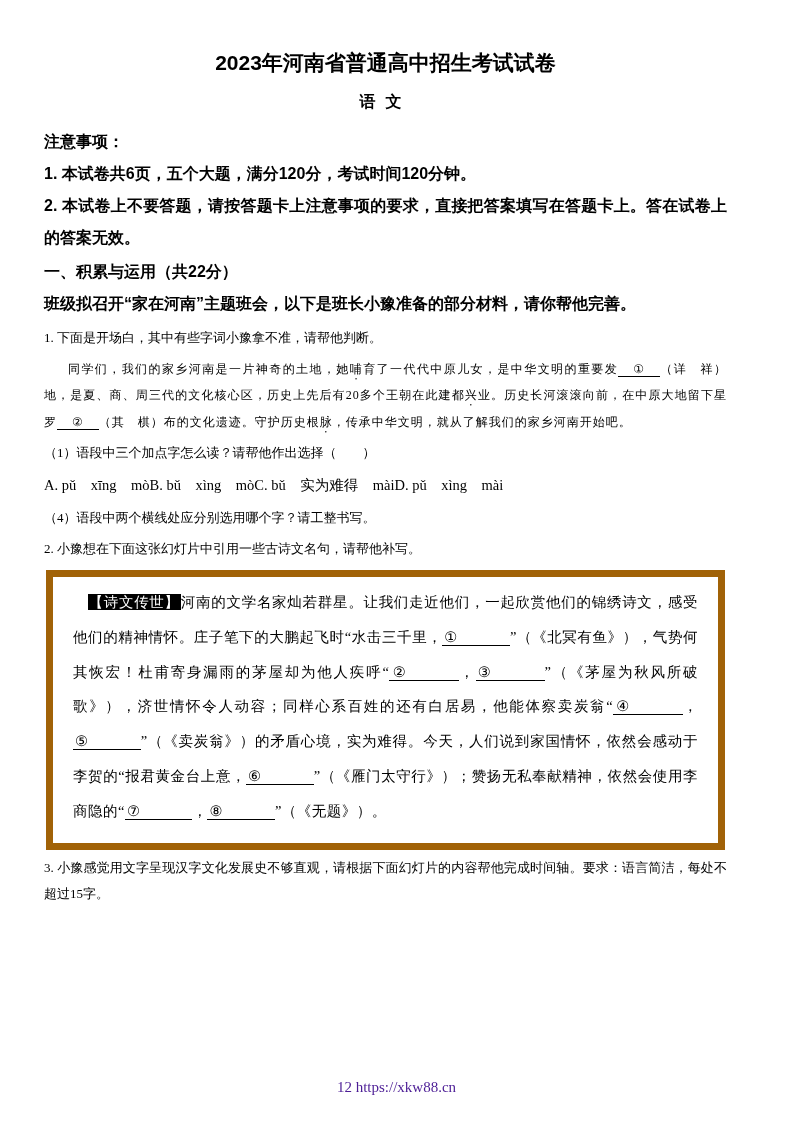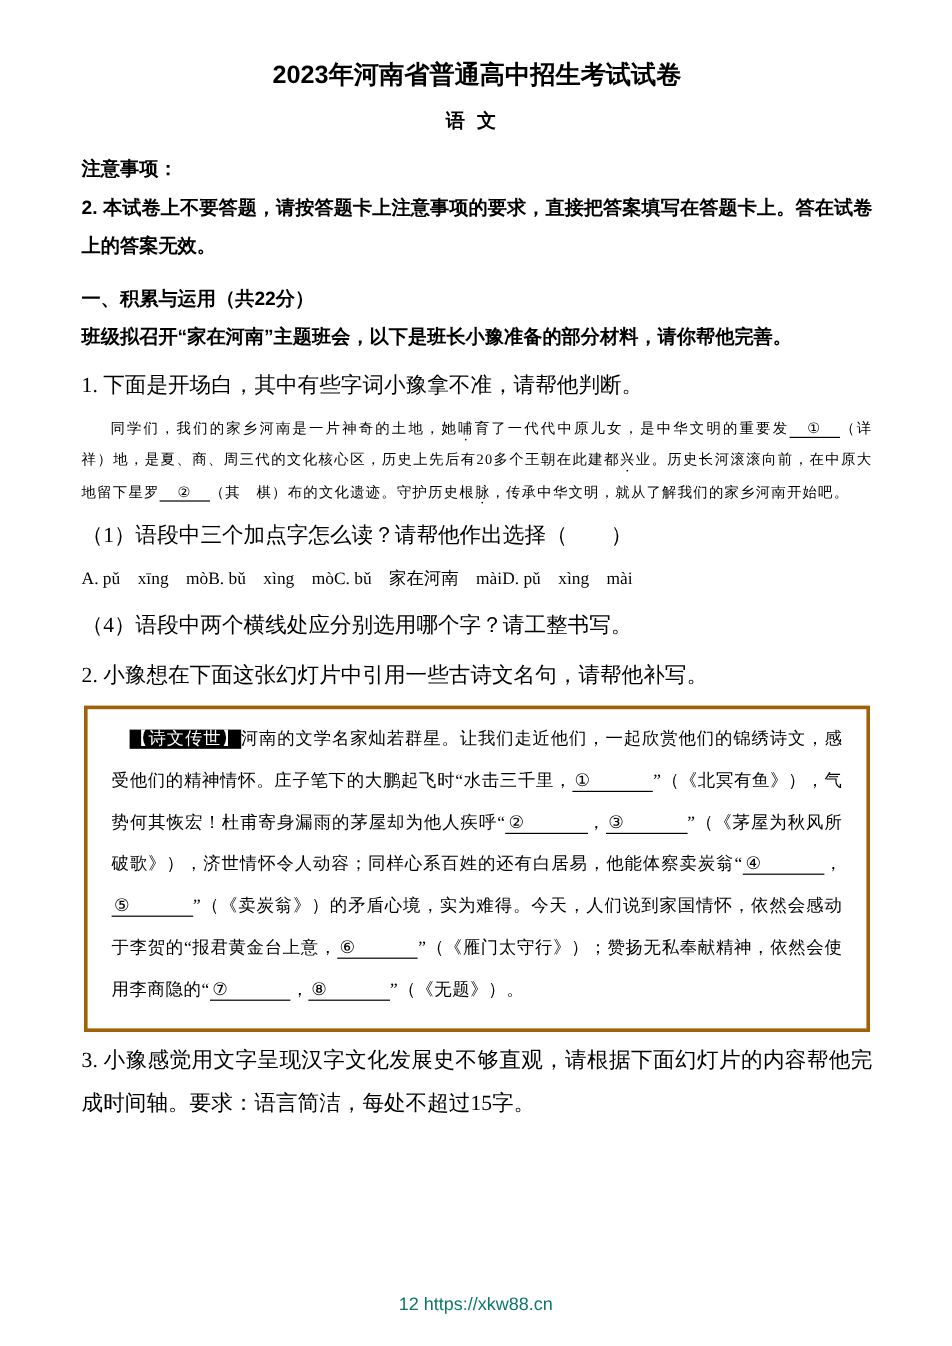--- a/index.html
+++ b/index.html
@@ -1,88 +1,89 @@
 <!DOCTYPE html>
 <html><head>
 <meta charset="utf-8">
 <style>
   * { box-sizing: border-box; }
   html, body { margin: 0; padding: 0; background: #ffffff; }
   .page {
     width: 793px; height: 1122px; position: relative; overflow: hidden;
-    padding: 46px 66px 0 68px; background: #ffffff; color: #000;
+    padding: 46px 66px 0 44px; background: #ffffff; color: #000;
     font-family: "Liberation Serif", "DejaVu Serif", serif;
   }
   .title {
     font-family: "Liberation Sans", "DejaVu Sans", sans-serif;
     font-size: 21px; font-weight: 700; text-align: center;
     margin: 2px 0 14px 0; line-height: 1.4;
   }
   .subject {
     font-family: "Liberation Sans", "DejaVu Sans", sans-serif;
     font-size: 16px; font-weight: 700; text-align: center;
     letter-spacing: 10px; margin: 0 0 12px 0; line-height: 1.4;
   }
   .notice-h, .notice, .sec-h, .sec-intro {
     font-family: "Liberation Sans", "DejaVu Sans", sans-serif;
     font-size: 16px; font-weight: 700; line-height: 2.0;
     margin: 0; text-align: justify;
   }
-  .sec-h { margin-top: 12px; }
-  .stem { font-size: 18px; line-height: 2.0; margin: 5px 0; text-align: justify; }
+  .sec-h { margin-top: 2px; }
+  .stem { font-size: 13px; line-height: 2.0; margin: 5px 0; text-align: justify; }
   .passage {
     font-size: 12px; line-height: 2.2; margin: 2px 0;
     text-indent: 2em; text-align: justify; letter-spacing: 1px;
   }
   .options {
     display: flex; 
     font-size: 14.5px; line-height: 2.0; margin: 2px 0; padding-right: 2px;
   }
-  .box { border: 3px solid #a16207; margin: 8px 2px 4px 2px; padding: 8px 20px 14px 20px; }
+  .box { border: 7px solid #a16207; margin: 8px 2px 4px 2px; padding: 8px 20px 14px 20px; }
   .box-text {
     font-size: 14.5px; line-height: 2.4; margin: 0;
     text-indent: 1em; text-align: justify; letter-spacing: 0.5px;
   }
   .blank { border-bottom: 1px solid #000; padding: 0 15px; }
   .box .blank { padding: 0 52px 0 2px; }
   .box-label { background: #000000; color: #ffffff; padding: 0 1px; }
   .em-dot {
     -webkit-text-emphasis: filled dot; text-emphasis: filled dot;
     -webkit-text-emphasis-position: under; text-emphasis-position: under right;
   }
   .bold { font-weight: 700; }
   .box2 { padding-bottom: 10px; }
   .footer {
     position: absolute; left: 0; right: 0; bottom: 26px; text-align: center;
-    color: #0f766e; font-size: 15px;
-    font-family: Liberation Sans, sans-serif;
+    color: #4c1d95; font-size: 15px;
+    font-family: Liberation Serif, serif;
   }
 </style>
 </head>
 <body>
 
 <div class="page">
 
   <div class="title">2023年河南省普通高中招生考试试卷</div>
   <div class="subject">语文</div>
 
   <p class="notice-h">注意事项：</p>
+  <p class="notice">1. 本试卷共6页，五个大题，满分120分，考试时间120分钟。</p>
   <p class="notice">2. 本试卷上不要答题，请按答题卡上注意事项的要求，直接把答案填写在答题卡上。答在试卷上的答案无效。</p>
 
   <p class="sec-h">一、积累与运用（共22分）</p>
   <p class="sec-intro">班级拟召开“家在河南”主题班会，以下是班长小豫准备的部分材料，请你帮他完善。</p>
 
   <p class="stem">1. 下面是开场白，其中有些字词小豫拿不准，请帮他判断。</p>
   <p class="passage"><span class="run">同学们，我们的家乡河南是一片神奇的土地，她</span><span class="em-dot">哺</span><span class="run">育了一代代中原儿女，是中华文明的重要发</span><span class="blank">①</span><span class="run">（详　祥）地，是夏、商、周三代的文化核心区，历史上先后有20多个王朝在此建都</span><span class="em-dot">兴</span><span class="run">业。历史长河滚滚向前，在中原大地留下星罗</span><span class="blank">②</span><span class="run">（其　棋）布的文化遗迹。守护历史根</span><span class="em-dot">脉</span><span class="run">，传承中华文明，就从了解我们的家乡河南开始吧。</span></p>
 
   <p class="stem">（1）语段中三个加点字怎么读？请帮他作出选择（　　）</p>
   <div class="options">
     <span class="opt">A. pǔ　xīng　mò</span>
     <span class="opt">B. bǔ　xìng　mò</span>
-    <span class="opt">C. bǔ　家在河南　mài</span>
+    <span class="opt">C. bǔ　实为难得　mài</span>
     <span class="opt">D. pǔ　xìng　mài</span>
   </div>
   <p class="stem">（4）语段中两个横线处应分别选用哪个字？请工整书写。</p>
 
   <p class="stem">2. 小豫想在下面这张幻灯片中引用一些古诗文名句，请帮他补写。</p>
   <div class="box">
     <p class="box-text"><span class="box-label">【诗文传世】</span><span class="run">河南的文学名家灿若群星。让我们走近他们，一起欣赏他们的锦绣诗文，感受他们的精神情怀。庄子笔下的大鹏起飞时“水击三千里，</span><span class="blank">①</span><span class="run">”（《北冥有鱼》），气势何其恢宏！杜甫寄身漏雨的茅屋却为他人疾呼“</span><span class="blank">②</span><span class="run">，</span><span class="blank">③</span><span class="run">”（《茅屋为秋风所破歌》），济世情怀令人动容；同样心系百姓的还有白居易，他能体察卖炭翁“</span><span class="blank">④</span><span class="run">，</span><span class="blank">⑤</span><span class="run">”（《卖炭翁》）的矛盾心境，实为难得。今天，人们说到家国情怀，依然会感动于李贺的“报君黄金台上意，</span><span class="blank">⑥</span><span class="run">”（《雁门太守行》）；赞扬无私奉献精神，依然会使用李商隐的“</span><span class="blank">⑦</span><span class="run">，</span><span class="blank">⑧</span><span class="run">”（《无题》）。</span></p>
   </div>
 
   <p class="stem">3. 小豫感觉用文字呈现汉字文化发展史不够直观，请根据下面幻灯片的内容帮他完成时间轴。要求：语言简洁，每处不超过15字。</p>

